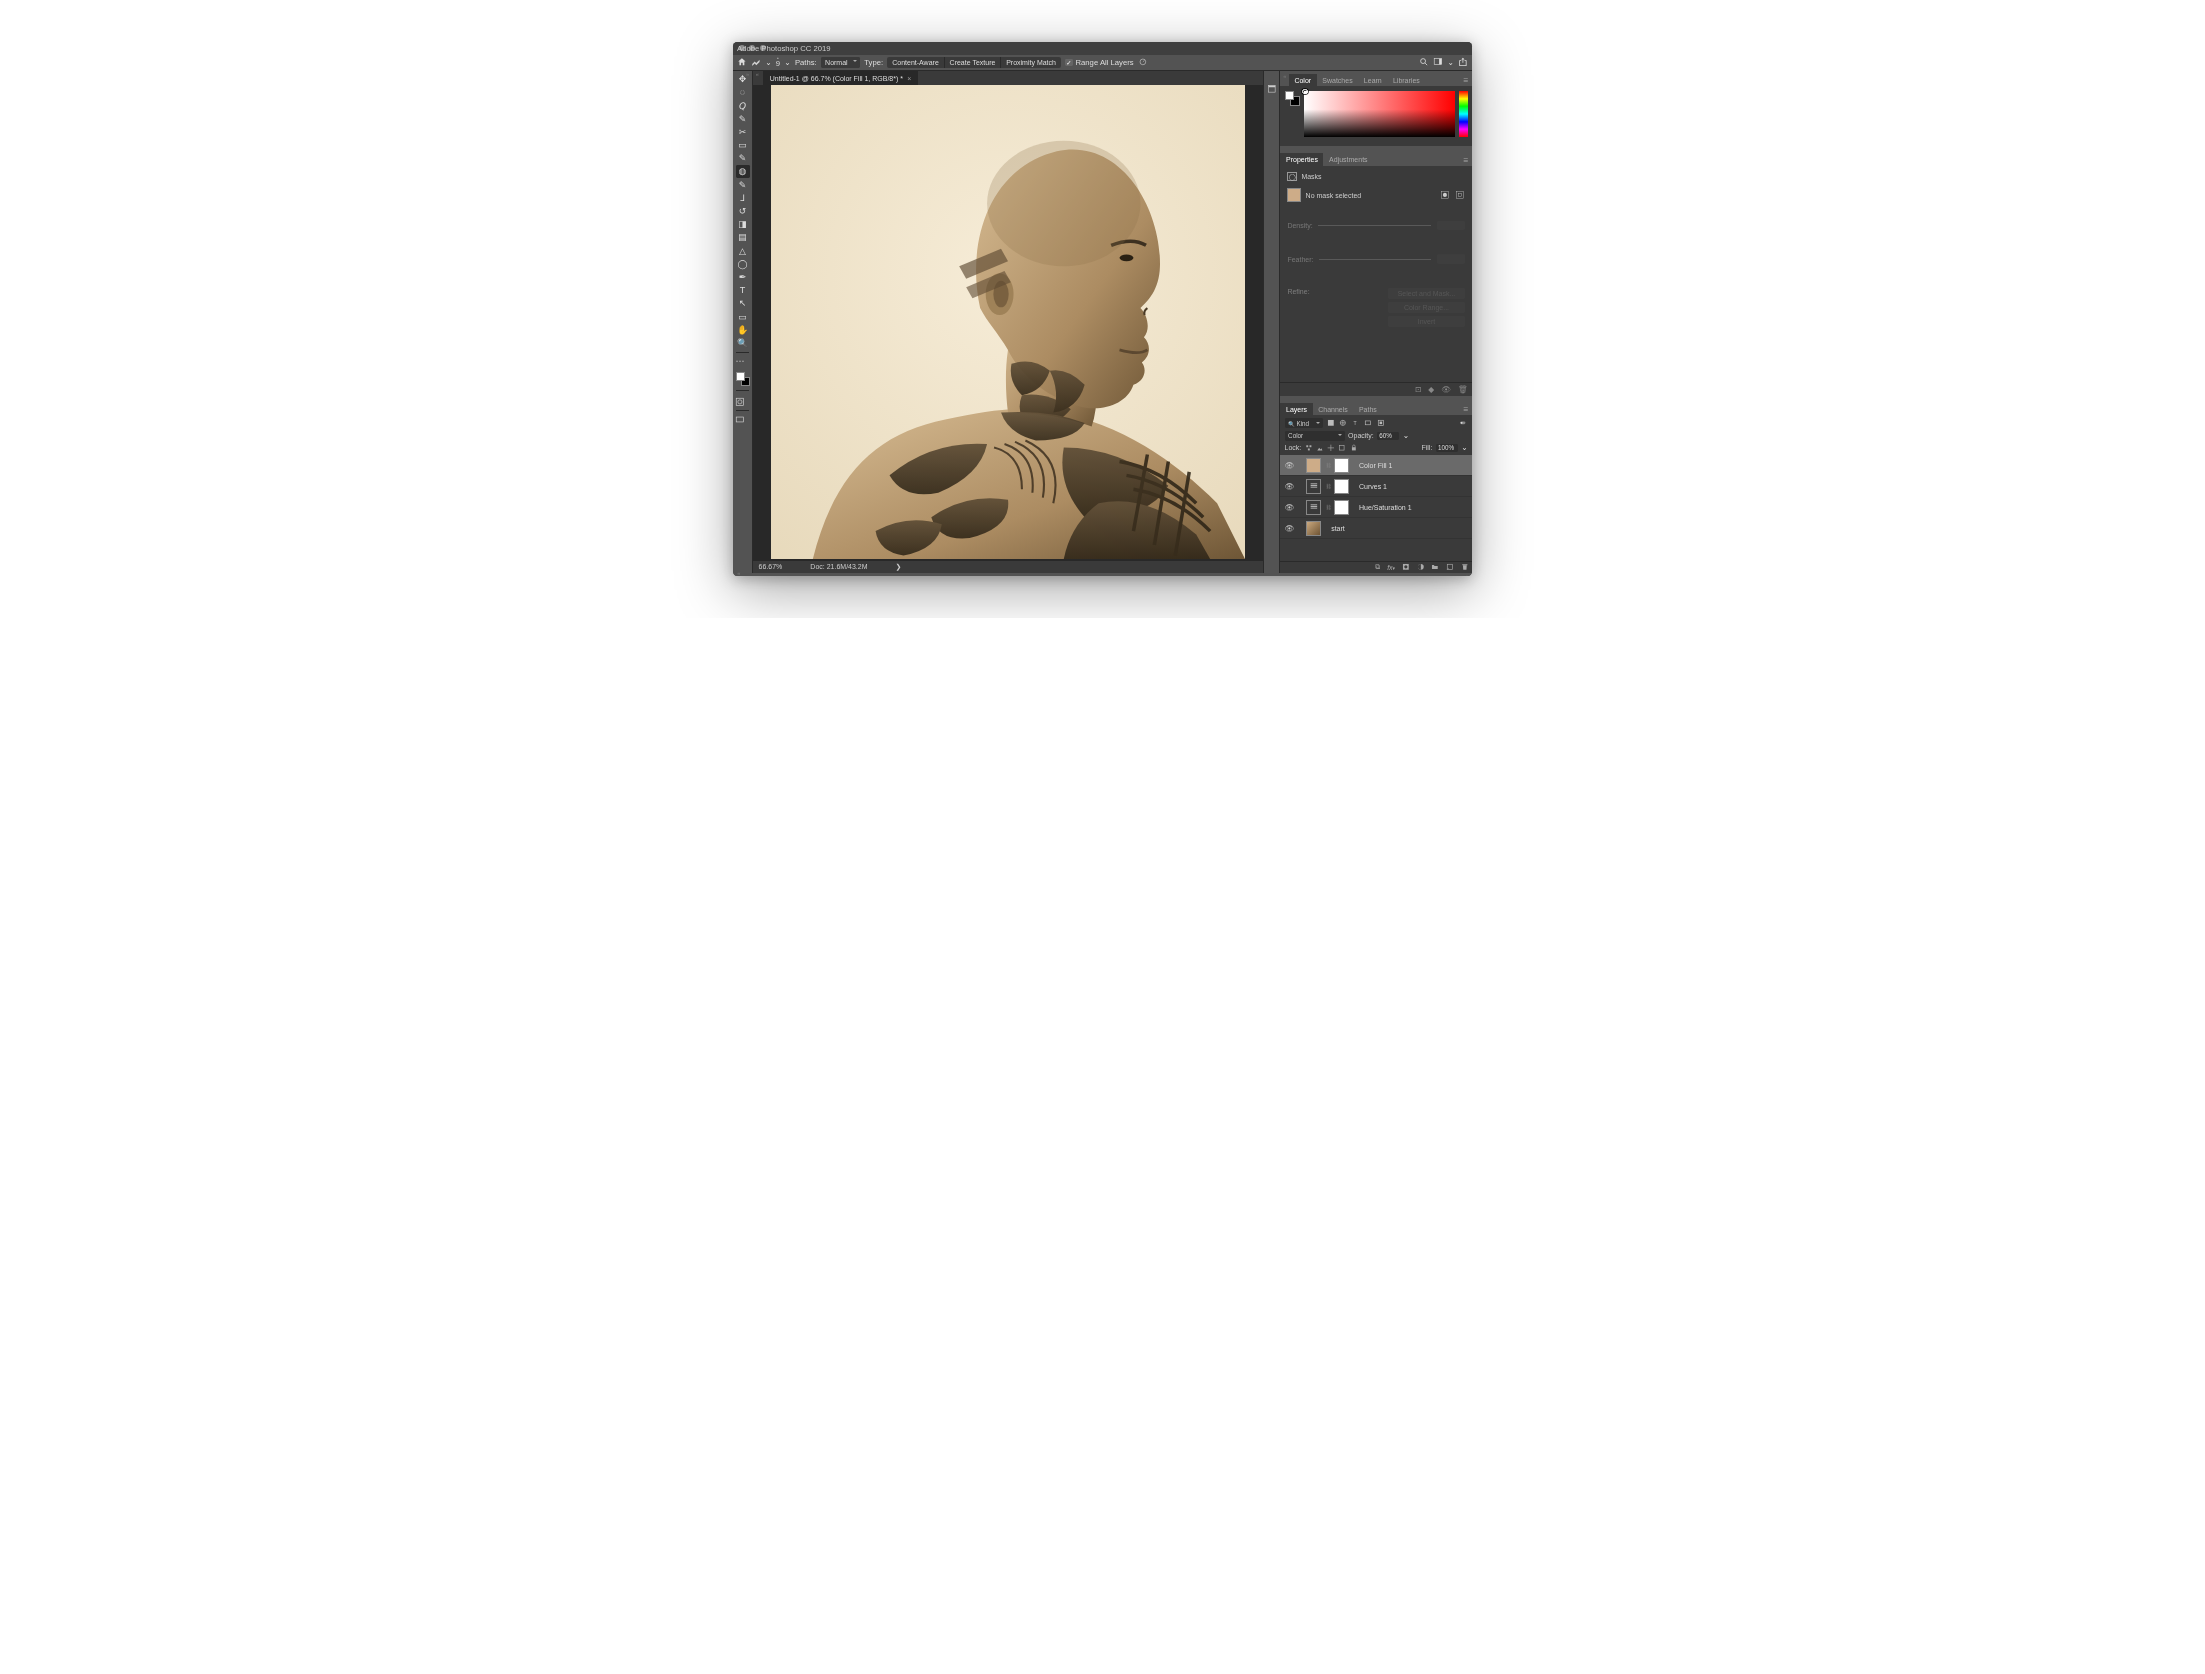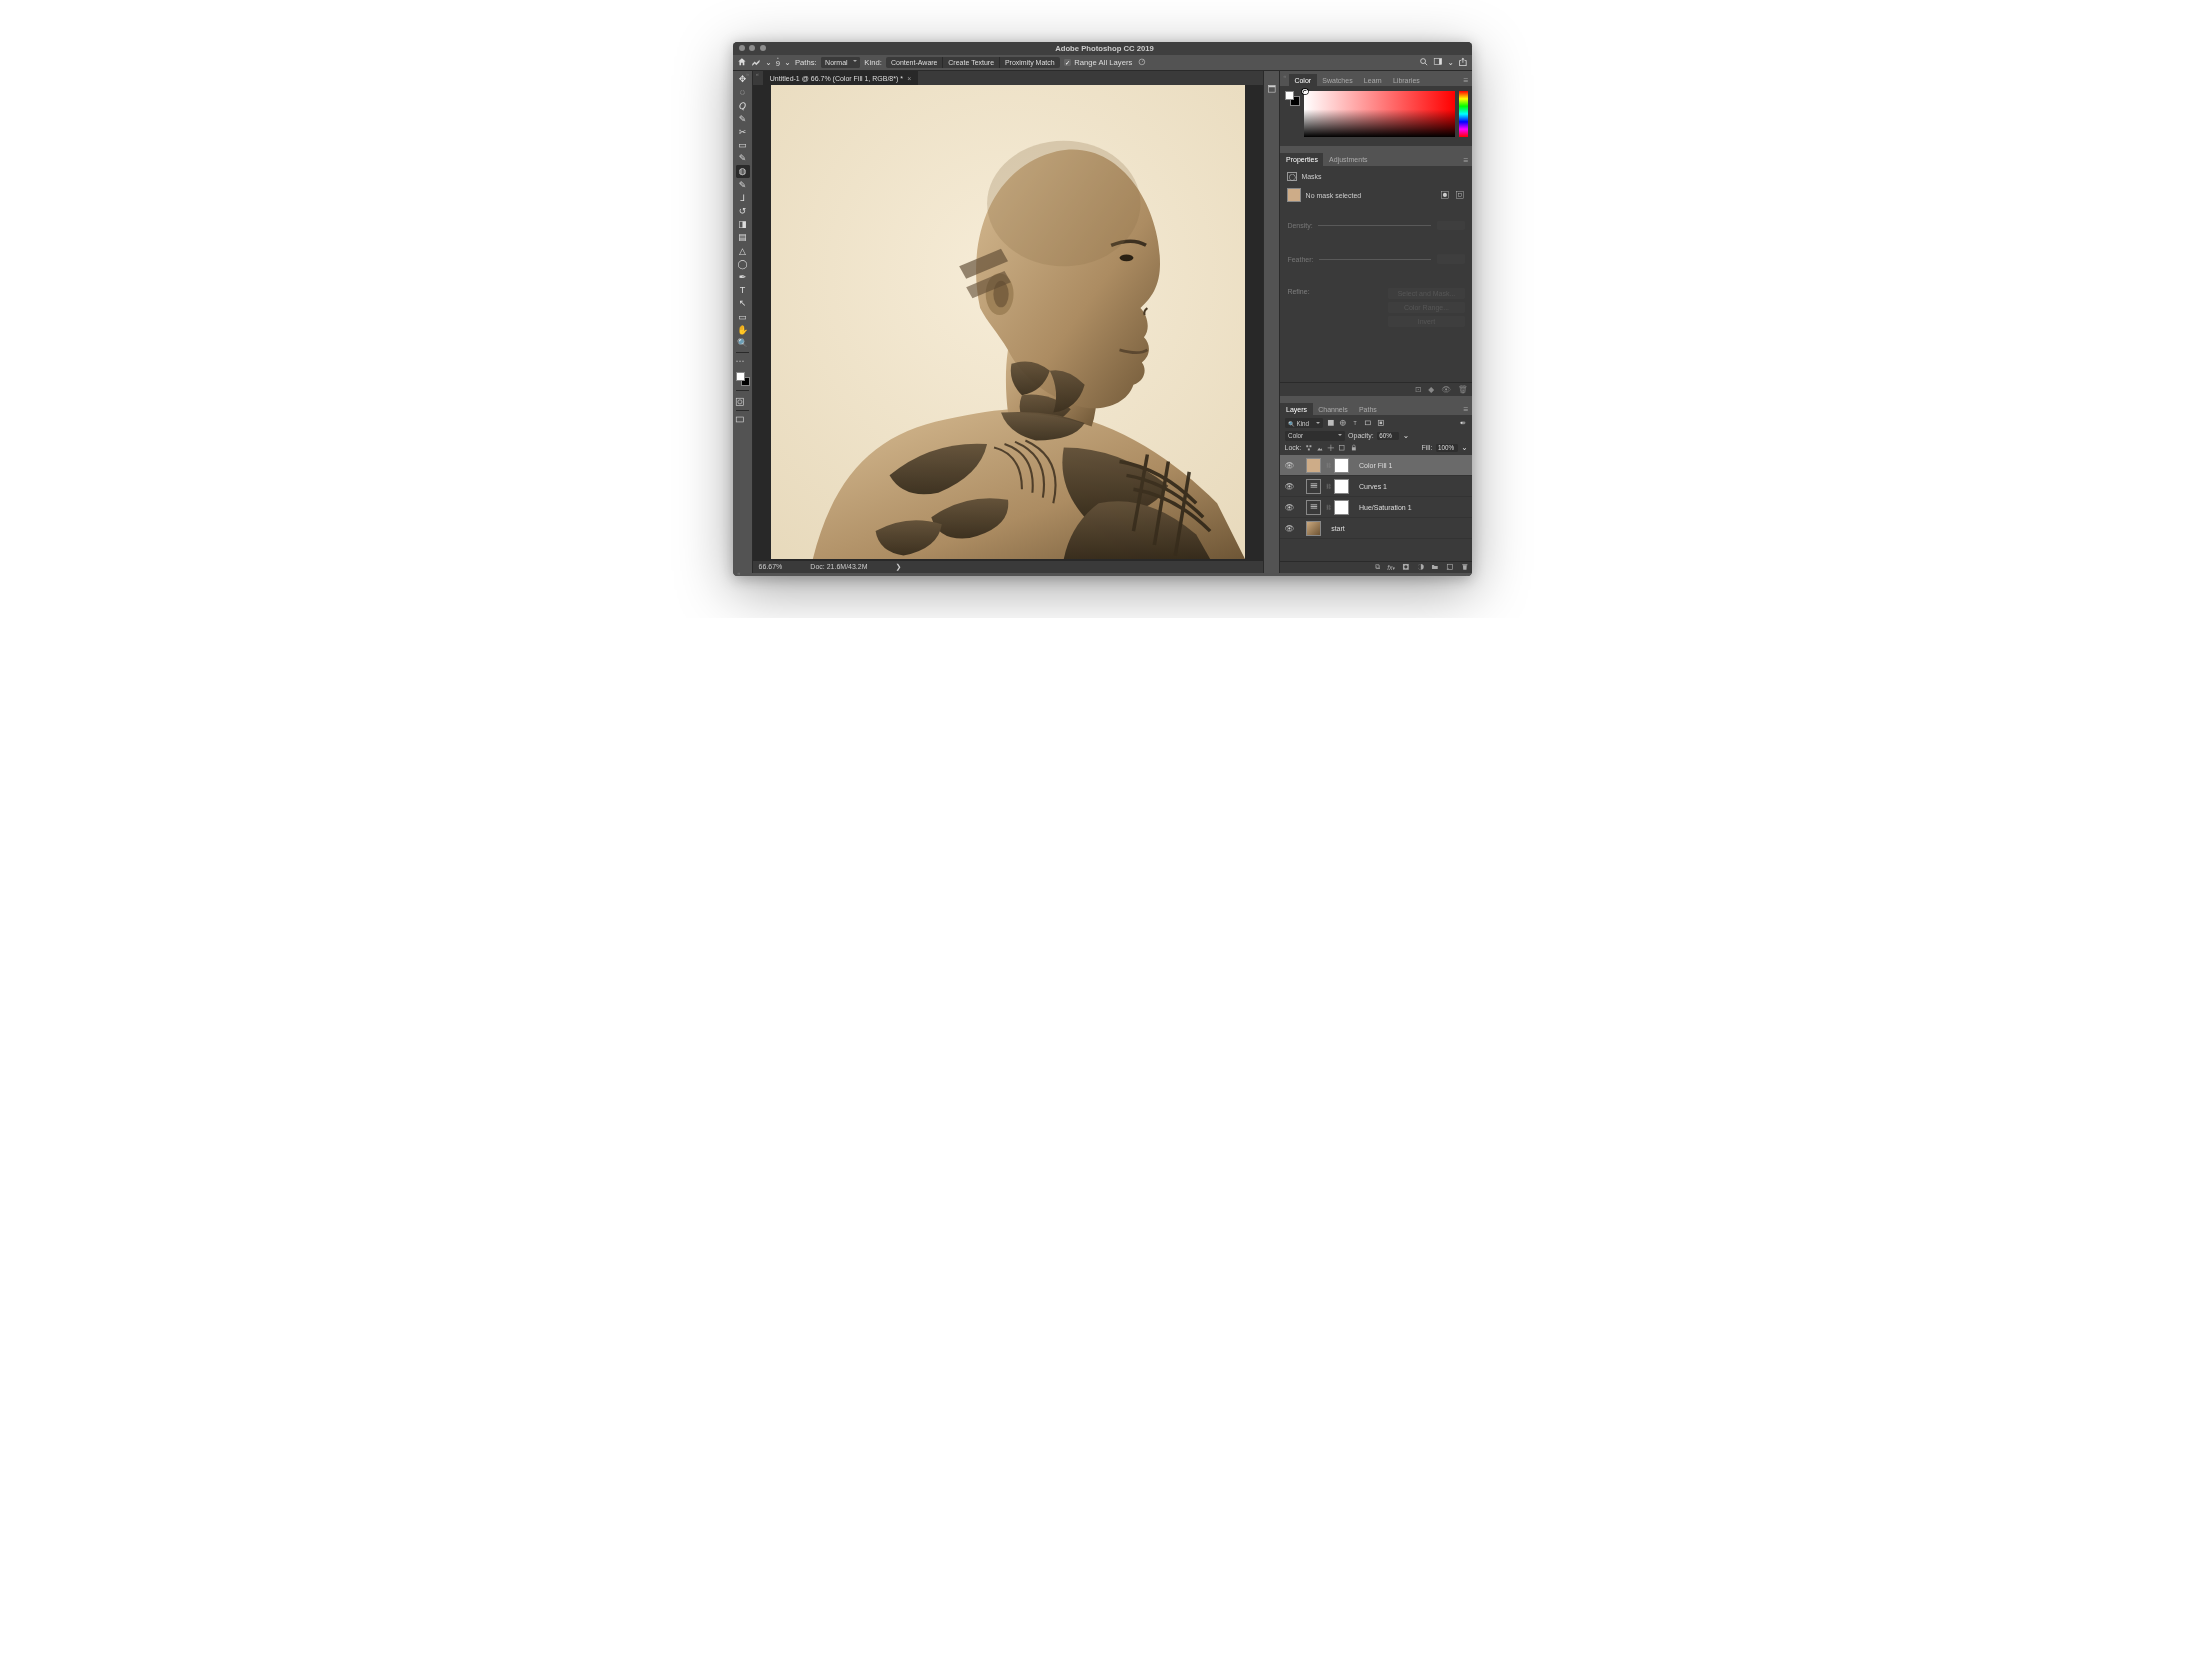--- a/index.html
+++ b/index.html
@@ -1,21 +1,21 @@
 <!DOCTYPE html>
 <html style="font-size:11px"><head>
 <meta charset="utf-8">
 <style>
   * { box-sizing: border-box; margin: 0; padding: 0; font-family: -apple-system, "Helvetica Neue", Arial, sans-serif; }
   body { background: #fff; padding: 42px; }
   .window { width: 739px; height: 534px; margin: 0 auto; background: #535353; border-radius: 4.2px; box-shadow: 0 14px 56px rgba(0,0,0,0.35), 0 2.8px 14px rgba(0,0,0,0.25); display:flex; flex-direction:column; overflow:hidden;}
   .titlebar { height: 12.5px; background: #3f3f3f; display:flex; align-items:center; position:relative;}
   .traffic { display:flex; gap:4.2px; padding-left:5.6px;}
   .dot { width:6.3px; height:6.3px; border-radius:50%; background:#8d8d8d;}
-  .title-text { position:absolute; left:4px; right:0; text-align:center; font-size:7.7px; color:#ccc;font-weight:bold;}
+  .title-text { position:absolute; left:4px; right:0; text-align:left; font-size:7.7px; color:#ccc;}
   .optbar { height: 16.7px; background:#535353; display:flex; align-items:center; padding:0 4.2px; gap:4.2px; border-bottom:0.7px solid #2a2a2a;}
   .ico { color:#ddd; font-size:9px; display:flex; align-items:center; justify-content:center;}
   .ico svg { width:9.8px; height:9.8px; fill:#ddd; }
   .small { font-size:7.7px; color:#ddd;}
   .select { background:#3a3a3a; color:#ddd; font-size:7px; height:11px; padding:0.7px 12.5px 0.7px 4.2px; border-radius:1.4px; position:relative; display:flex; align-items:center;}
   .select::after { content:""; position:absolute; right:3.5px; top:3.5px; width:0; height:0; border-left:2.1px solid transparent; border-right:2.1px solid transparent; border-top:2.8px solid #aaa;}
   .btns { display:flex;}
   .pillbtn { background:#3a3a3a; color:#ddd; font-size:7px; height:11px; padding:0 4.9px; display:flex; align-items:center;}
   .pillbtn:first-child { border-top-left-radius:2.1px; border-bottom-left-radius:2.1px;}
   .pillbtn:last-child { border-top-right-radius:2.1px; border-bottom-right-radius:2.1px;}
@@ -119,21 +119,21 @@
     <span class="small">⌄</span>
     <div class="brush-num">
         <span>●</span>
         <span class="small">9</span>
       </div>
     <span class="small">⌄</span>
     <span class="small">Paths:</span>
     <div class="select">
         <span>Normal</span>
       </div>
-    <span class="small">Kind:</span>
+    <span class="small">Type:</span>
     <div class="btns">
       <div class="pillbtn">Content-Aware</div>
       <div class="pillbtn">Create Texture</div>
       <div class="pillbtn">Proximity Match</div>
     </div>
     <span class="small" style="display:flex;align-items:center">
         <span class="chk"></span>
         <span>Range All Layers</span>
       </span>
     <span class="ico">

